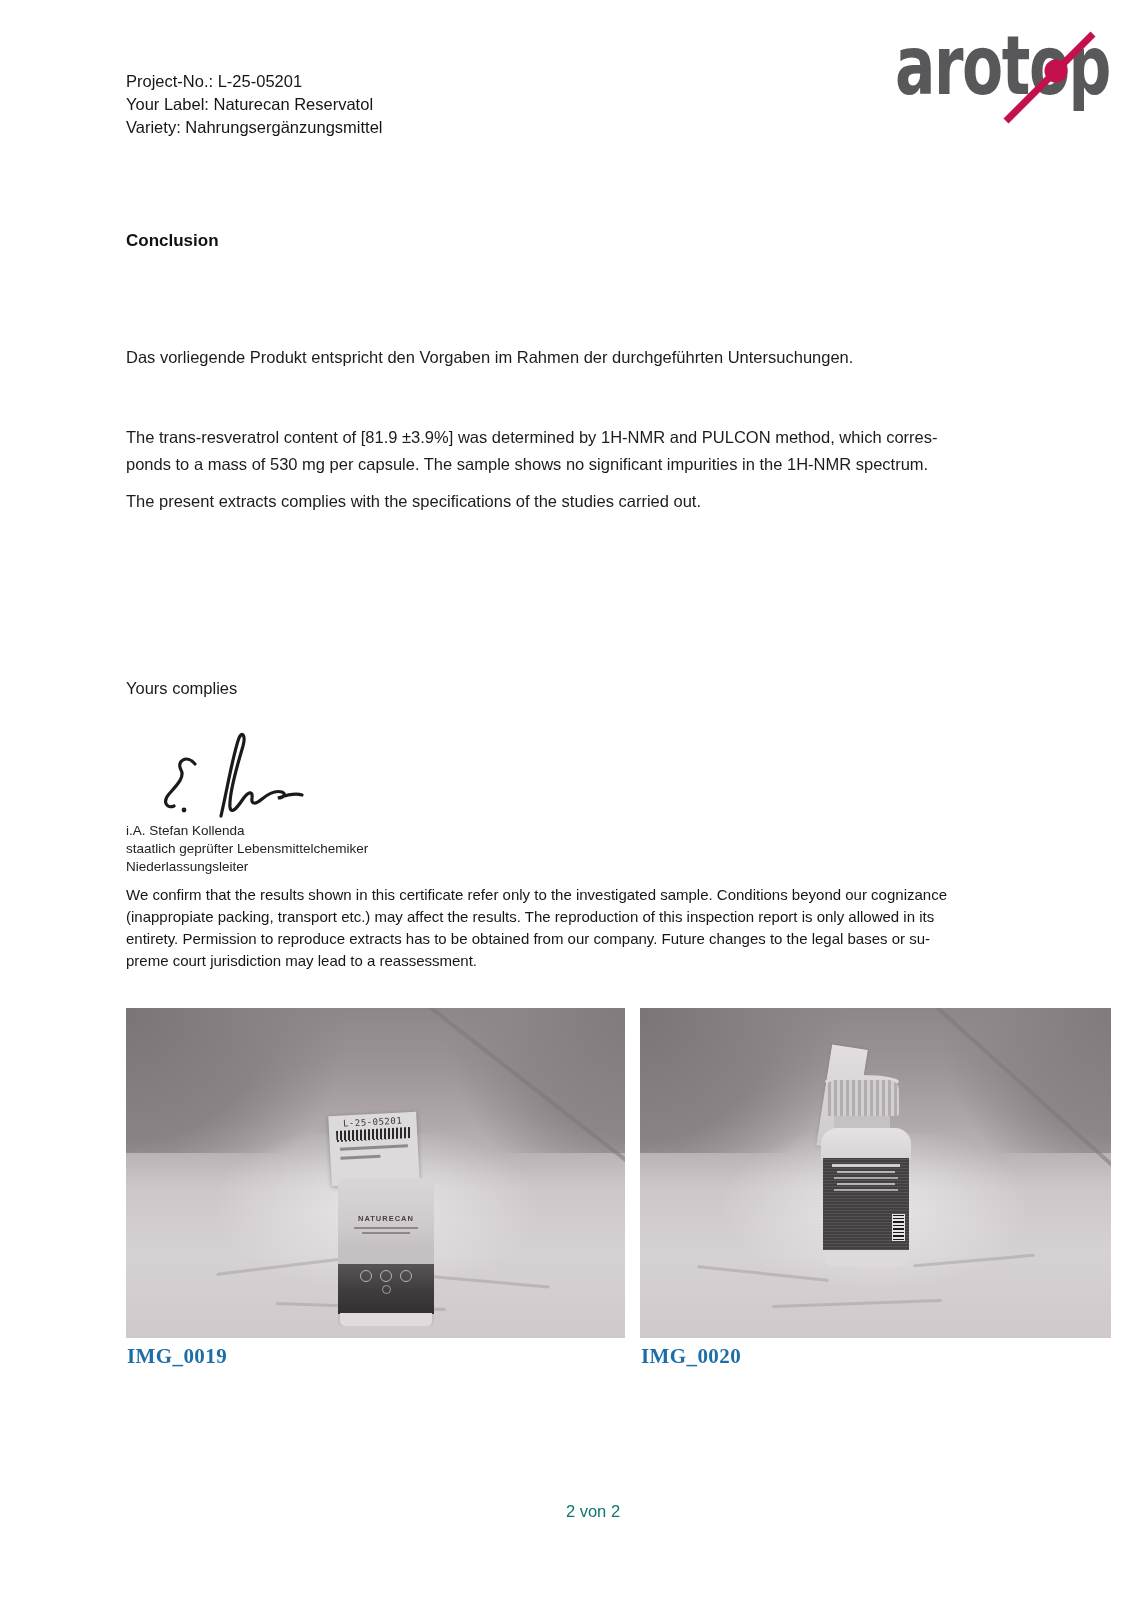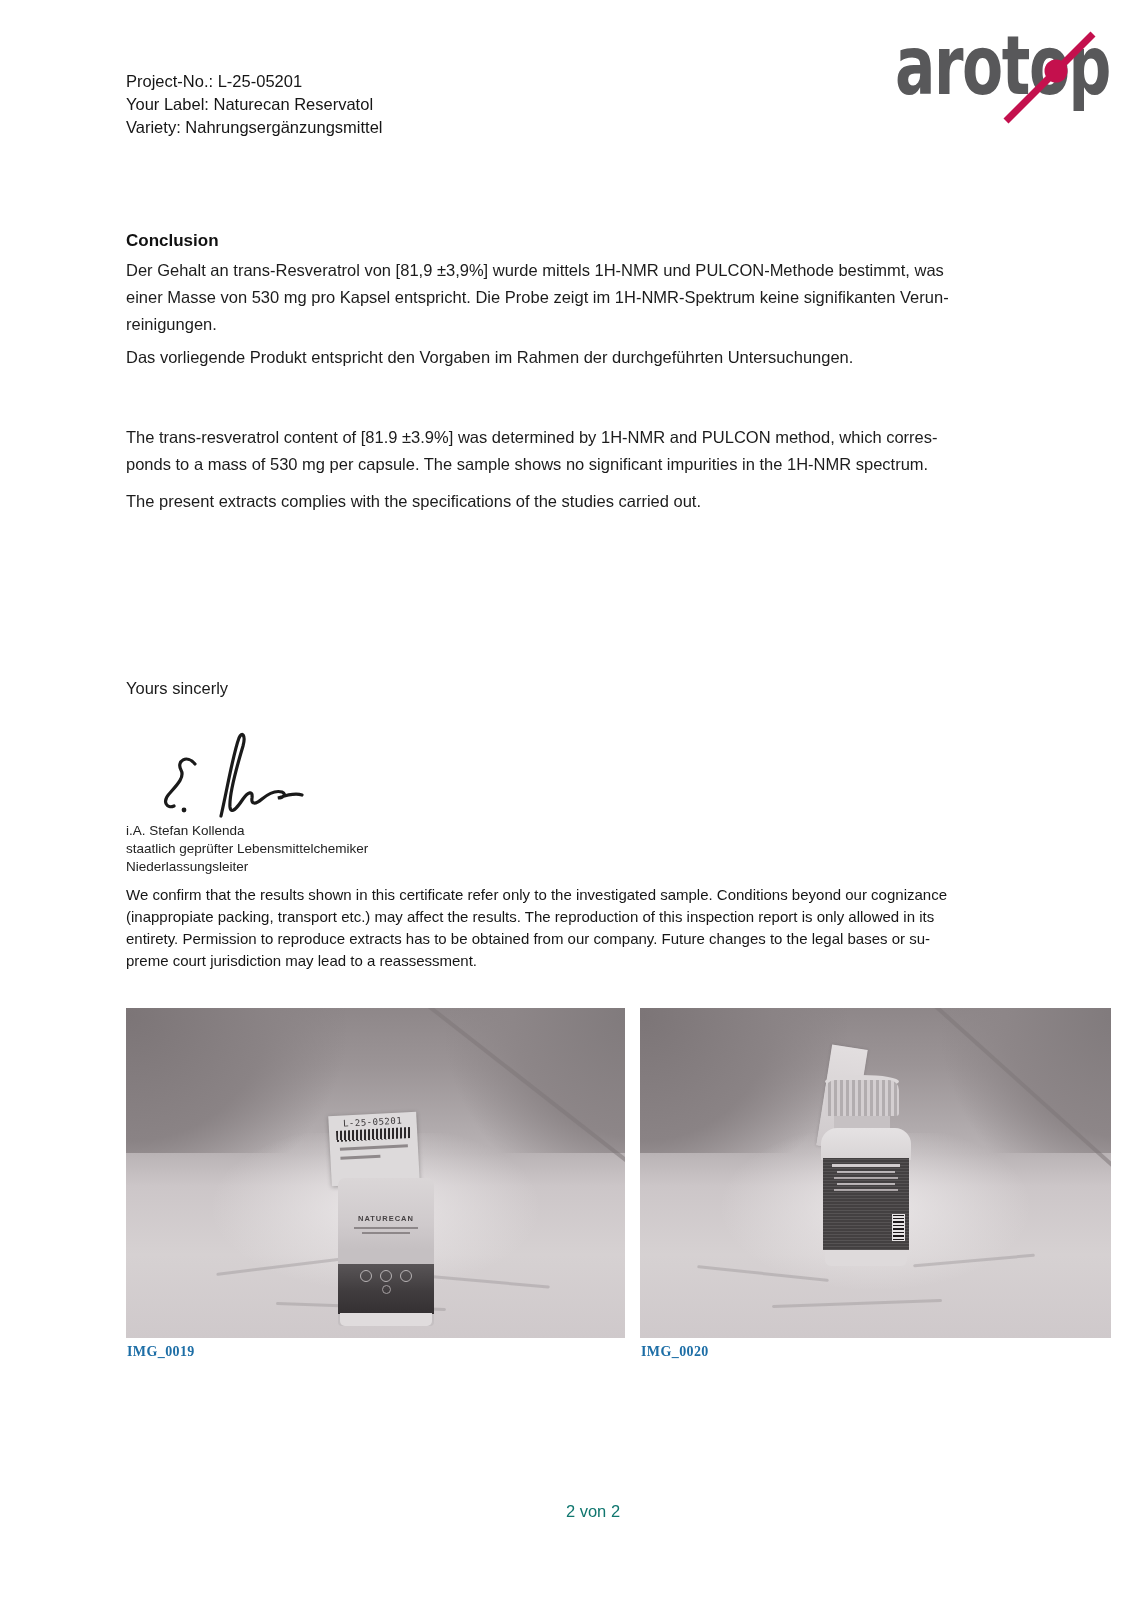--- a/index.html
+++ b/index.html
@@ -84,21 +84,21 @@
                  background:repeating-linear-gradient(0deg, rgba(255,255,255,.10) 0 1px, rgba(0,0,0,0) 1px 3px); }
   .b2-line { height:3px; margin:6px 9px 0; background:#cfcacc; }
   .b2-line.l2 { margin:4px 14px 0; height:2px; background:#b5b0b2; }
   .b2-line.l3 { margin:4px 11px 0; height:2px; background:#a9a3a5; }
   .b2-barcode { position:absolute; right:4px; bottom:9px; width:13px; height:27px; background:#e8e5e6; z-index:2;
                 background-image:repeating-linear-gradient(0deg,#1d191b 0 1.5px, rgba(0,0,0,0) 1.5px 3.5px); border:1.5px solid #e8e5e6; }
   .b2-base { position:absolute; left:5px; top:204px; width:82px; height:16px; background:#dedadb; border-radius:0 0 6px 6px; }
 
   
   .caption { position:absolute; top:1344px; font-family:"Liberation Serif", serif; font-weight:bold;
-             font-size:14px; letter-spacing:.4px; }
+             font-size:21px; letter-spacing:.4px; }
   .cap1 { left:104px; }
   .cap2 { left:618px; }
   .footer { left:0; right:0; top:1502px; text-align:center; font-size:16.5px; color:#0f766e;padding-left:8px; }
 </style>
 </head>
 <body>
 
 <div class="page">
 
   <div class="abs header-block">Project-No.: L-25-05201
@@ -107,29 +107,26 @@
 
   <div class="abs logo-wrap">
     <svg width="238" height="102" viewBox="0 0 238 102">
       <text x="6" y="70" textLength="215" lengthAdjust="spacingAndGlyphs" font-family="DejaVu Sans, sans-serif" font-size="82" font-weight="bold" fill="#58585a" letter-spacing="-2">arotop</text>
       <circle cx="167" cy="47" r="11.5" fill="#c4104d"></circle>
       <line x1="117" y1="97" x2="204" y2="10" stroke="#c4104d" stroke-width="7"></line>
     </svg>
   </div>
 
   <div class="abs h-conclusion">Conclusion</div>
-  <div class="abs para p-de1">Der Gehalt an trans-Resveratrol von [81,9 ±3,9%] wurde mittels 1H-NMR und PULCON-Methode bestimmt, was
-einer Masse von 530 mg pro Kapsel entspricht. Die Probe zeigt im 1H-NMR-Spektrum keine signifikanten Verun-
-reinigungen.</div>
   <div class="abs para p-de2">Das vorliegende Produkt entspricht den Vorgaben im Rahmen der durchgeführten Untersuchungen.</div>
   <div class="abs para p-en1">The trans-resveratrol content of [81.9 ±3.9%] was determined by 1H-NMR and PULCON method, which corres-
 ponds to a mass of 530 mg per capsule. The sample shows no significant impurities in the 1H-NMR spectrum.</div>
   <div class="abs para p-en2">The present extracts complies with the specifications of the studies carried out.</div>
 
-  <div class="abs closing">Yours sincerly</div>
+  <div class="abs closing">Yours complies</div>
 
   <svg class="abs signature-svg" width="170" height="95" viewBox="0 0 170 95">
     <path d="M 44,36 C 36,26 25,33 30,42 C 34,49 26,57 18,66 C 11,74 16,81 23,78" fill="none" stroke="#1a1a1a" stroke-width="3.2" stroke-linecap="round"></path>
     <circle cx="33" cy="82" r="2.4" fill="#1a1a1a"></circle>
     <path d="M 70,88 C 76,62 82,26 88,10 C 91,3 95,7 92,18 C 86,38 78,68 79,79 C 80,87 86,80 92,71 C 97,64 102,62 101,70 C 100,76 104,77 111,71 C 117,66 124,62 131,64 C 136,66 132,70 127,70 C 133,68 143,64 151,67" fill="none" stroke="#1a1a1a" stroke-width="3.2" stroke-linecap="round"></path>
   </svg>
 
   <div class="abs signer-block"><span>i.A. Stefan Kollenda</span>
 <span>staatlich geprüfter Lebensmittelchemiker
 Niederlassungsleiter</span></div>

